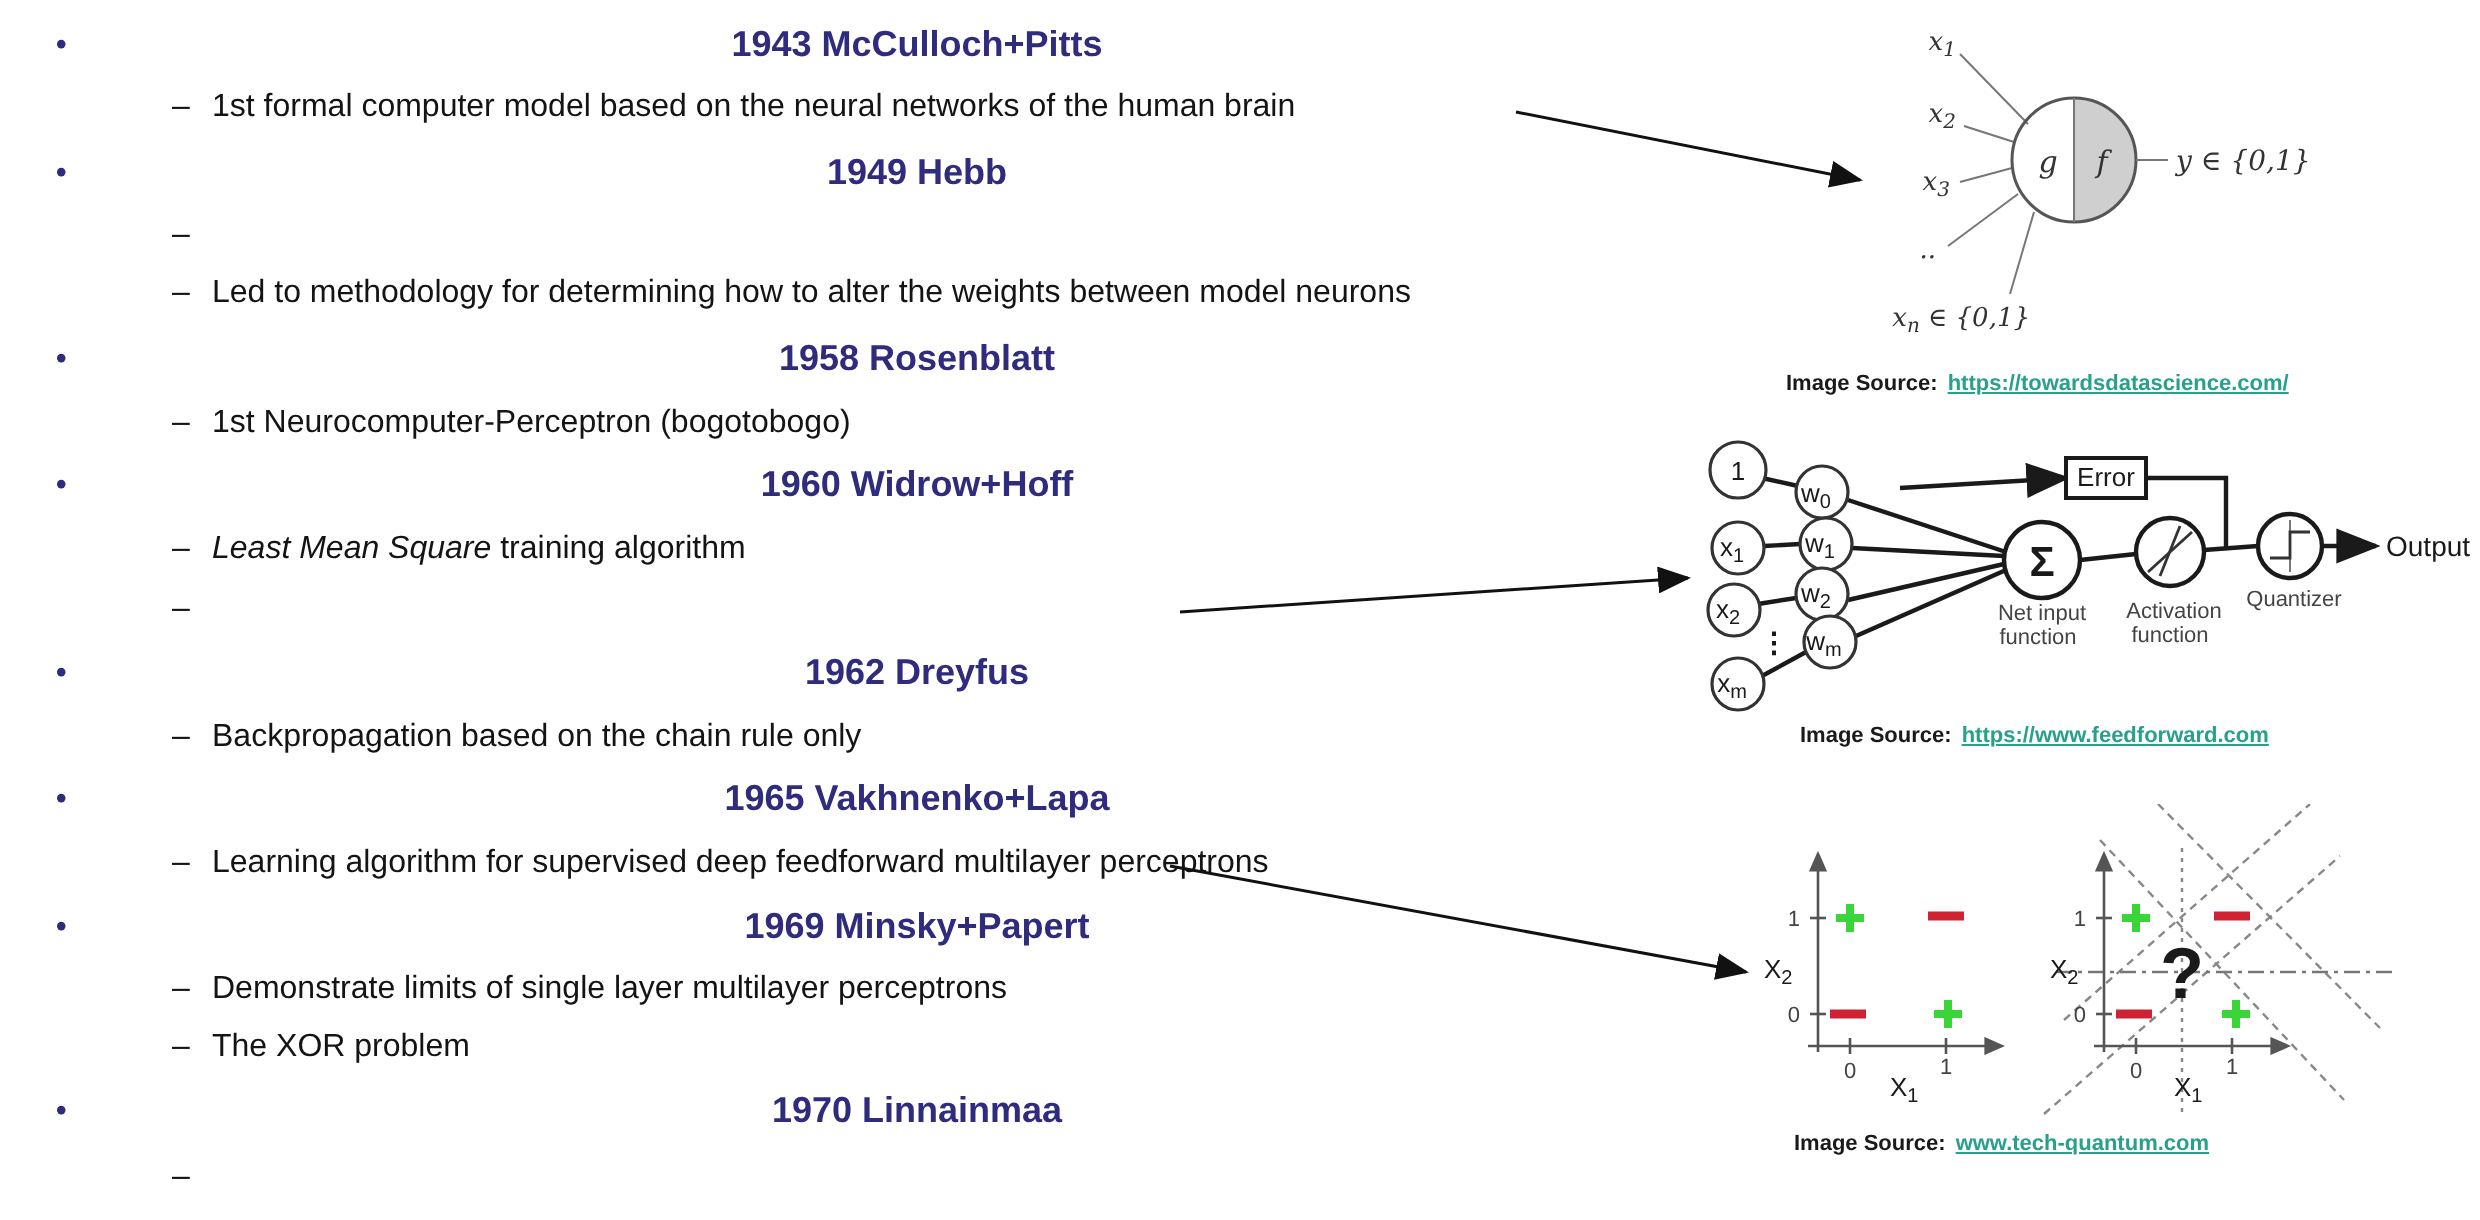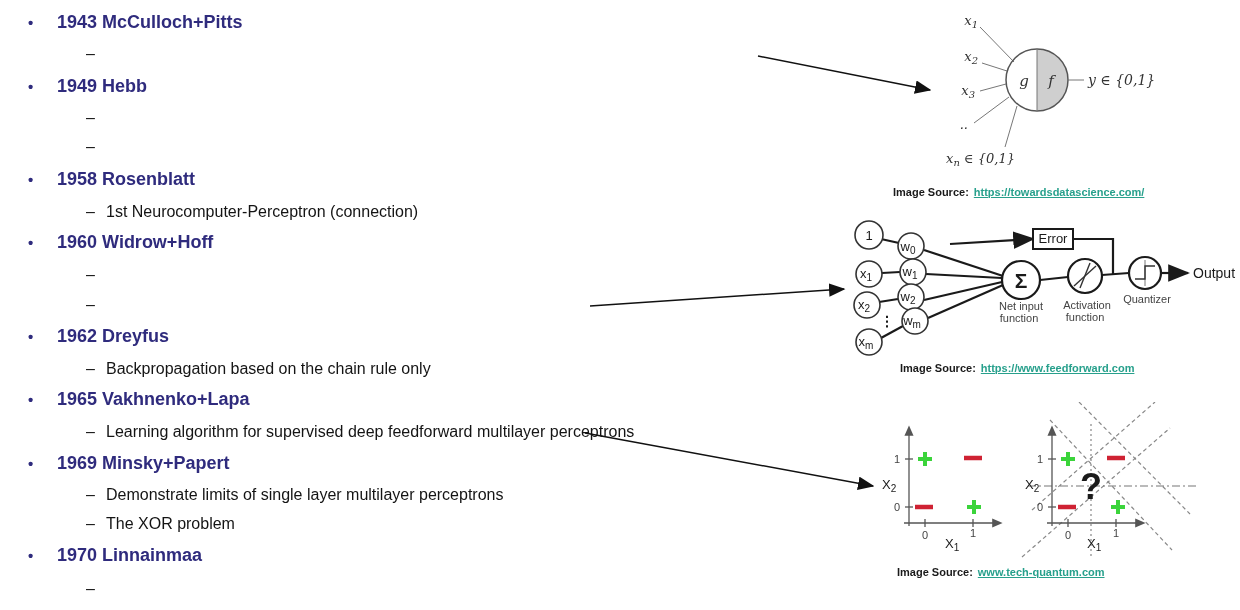--- a/index.html
+++ b/index.html
@@ -6,21 +6,21 @@
   .slide {
     position:relative; width:1240px; height:610px; background:#ffffff;
     font-family:"Liberation Sans", sans-serif; overflow:hidden;
   }
   
   .tl-line { position:absolute; left:0; width:860px; white-space:nowrap; }
   .tl-line .mark { position:absolute; top:0; }
   .tl-line .txt { display:block; }
   .heading { color:#2f2b7d; font-weight:bold; font-size:18px; line-height:22px; }
   .heading .mark { left:28px; font-size:15px; top:1px; }
-  .heading .txt { margin-left:57px; }
+  .heading .txt { margin-left:57px;text-align:center; }
   .sub { color:#141414; font-size:16px; line-height:21px; }
   .sub .mark { left:86px; }
   .sub .txt { margin-left:106px; }
   .sub i { font-style:italic; }
   
   .caption { position:absolute; font-size:11px; font-weight:bold; color:#1a1a1a; white-space:nowrap;text-align:right; }
   .cap-link { color:#27a08c; text-decoration:underline; margin-left:5px; cursor:pointer; }
   
   svg.fig, svg.overlay { position:absolute; }
   svg text { font-family:"Liberation Sans", sans-serif; fill:#1a1a1a; }
@@ -44,45 +44,48 @@
 <body>
 
 <div class="slide">
 
   <div class="tl-line heading" style="top:11px">
     <span class="mark">•</span>
     <span class="txt">1943 McCulloch+Pitts</span>
   </div>
   <div class="tl-line sub" style="top:43px">
     <span class="mark">–</span>
+    <span class="txt">1st formal computer model based on the neural networks of the human brain</span>
   </div>
   <div class="tl-line heading" style="top:75px">
     <span class="mark">•</span>
     <span class="txt">1949 Hebb</span>
   </div>
   <div class="tl-line sub" style="top:107px">
     <span class="mark">–</span>
   </div>
   <div class="tl-line sub" style="top:136px">
     <span class="mark">–</span>
+    <span class="txt">Led to  methodology for determining how to alter the weights between model neurons</span>
   </div>
   <div class="tl-line heading" style="top:168px">
     <span class="mark">•</span>
     <span class="txt">1958 Rosenblatt</span>
   </div>
   <div class="tl-line sub" style="top:201px">
     <span class="mark">–</span>
-    <span class="txt">1st Neurocomputer-Perceptron (connection)</span>
+    <span class="txt">1st Neurocomputer-Perceptron (bogotobogo)</span>
   </div>
   <div class="tl-line heading" style="top:231px">
     <span class="mark">•</span>
     <span class="txt">1960 Widrow+Hoff</span>
   </div>
   <div class="tl-line sub" style="top:264px">
     <span class="mark">–</span>
+    <span class="txt"><i>Least Mean Square</i><span> training algorithm</span></span>
   </div>
   <div class="tl-line sub" style="top:294px">
     <span class="mark">–</span>
   </div>
   <div class="tl-line heading" style="top:325px">
     <span class="mark">•</span>
     <span class="txt">1962 Dreyfus</span>
   </div>
   <div class="tl-line sub" style="top:358px">
     <span class="mark">–</span>

